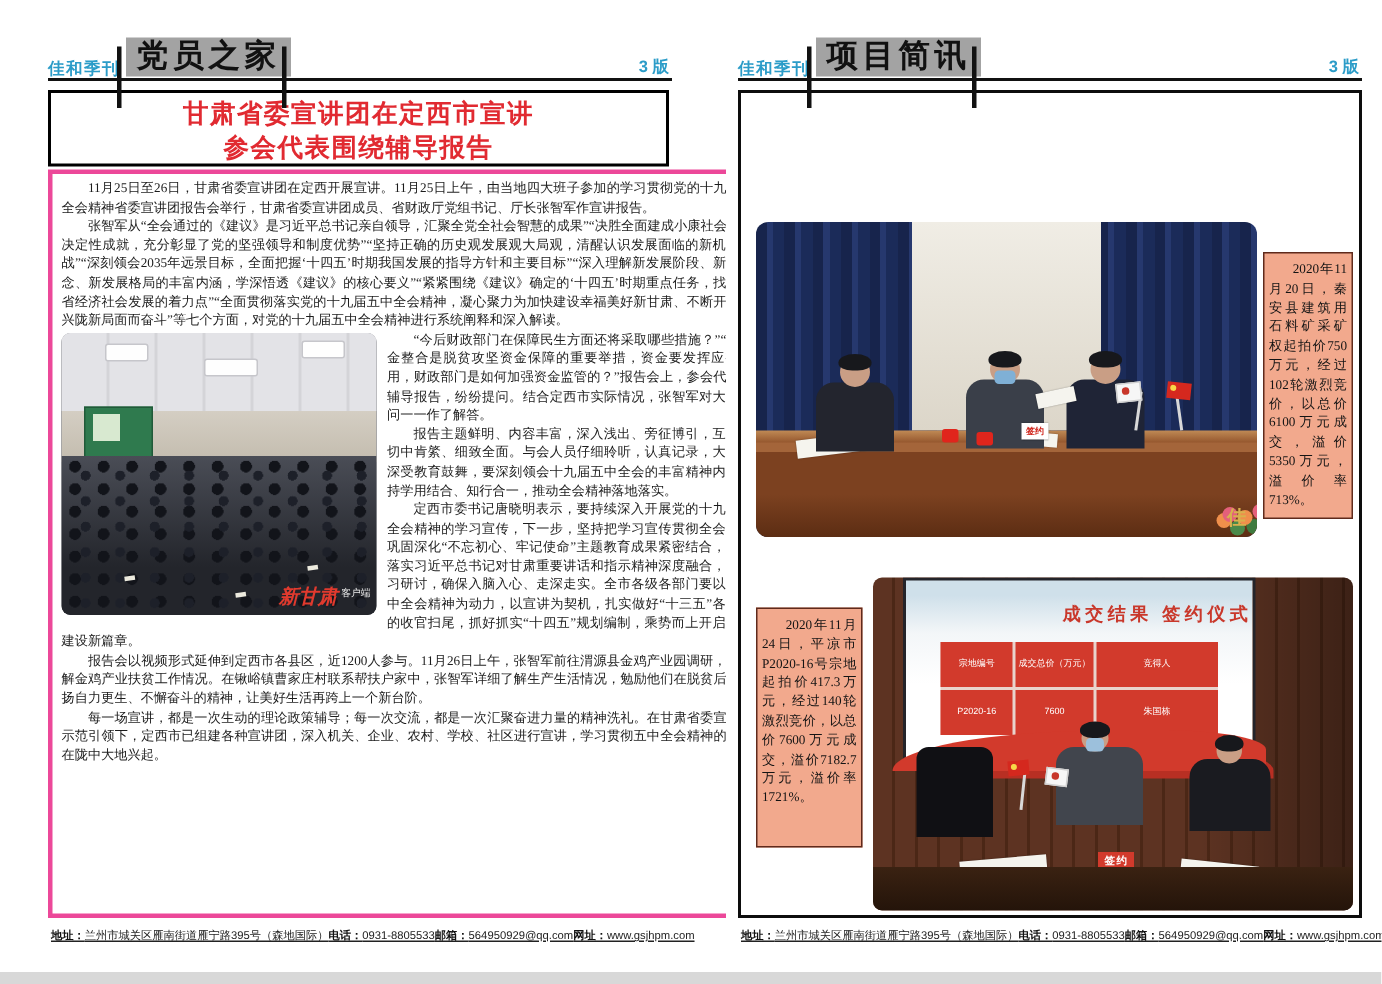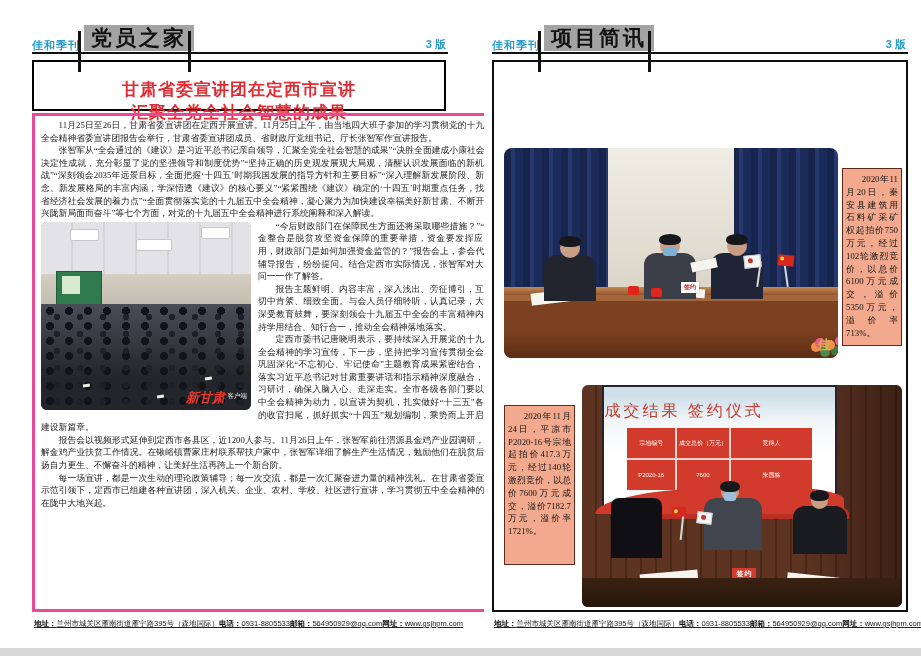--- a/index.html
+++ b/index.html
@@ -14,21 +14,21 @@
   .hrule{position:absolute;left:8px;right:8px;top:52px;height:2px;background:#111;z-index:1;}
   .vbar{position:absolute;top:31px;width:3px;height:41px;background:#111;z-index:3;}
   .vbar1{left:54px;}
   .vbar2{left:164px;}
   .sec-title{position:absolute;left:60px;top:25px;font-size:21px;font-weight:bold;color:#111;
              letter-spacing:3px;background:#a3a3a3;padding:0 7px;z-index:2;line-height:26px;}
   .pagenum{position:absolute;right:10px;top:37px;font-size:11px;font-weight:bold;color:#2b9cc8;z-index:2;}
 
   
   .title-box{position:absolute;left:8px;top:60px;width:414px;height:51px;border:2px solid #000;
-             box-sizing:border-box;text-align:center;padding-top:16px;}
+             box-sizing:border-box;text-align:center;padding-top:2px;}
   .title-line{color:#e12a31;font-size:17px;font-weight:bold;line-height:23px;letter-spacing:1px;}
   .body-box{position:absolute;left:8px;top:113px;width:488px;height:499px;border:3px solid #ec4899;
             box-sizing:border-box;padding:3px 6px;overflow:hidden;
             font-family:"Liberation Serif",serif;font-size:8.8px;line-height:12.6px;color:#1c1c1c;
             text-align:justify;}
   .body-box p{margin:0;text-indent:2em;}
 
   
   .photo-conf{float:left;width:210px;height:188px;margin:2px 7px 1px 0;position:relative;
               overflow:hidden;border-radius:6px;background:#3a3d45;}
@@ -96,21 +96,21 @@
   .ps1-mark{position:absolute;right:7px;bottom:4px;color:#d8b14e;font-weight:bold;font-size:13px;
             font-family:"Liberation Serif",serif;}
 
   
   .ps2{position:absolute;left:88px;top:323px;width:320px;height:222px;border-radius:6px;overflow:hidden;
        background:repeating-linear-gradient(90deg,#5d3322 0 13px,#4b2716 13px 15px);}
   .ps2::before{content:"";position:absolute;inset:0;background:linear-gradient(90deg,transparent 68%,rgba(0,0,0,.35));}
   .screen{position:absolute;left:7%;top:1%;width:72%;height:56%;
           background:linear-gradient(180deg,#cfe0ea 0 8%,#f3f6f8 28%,#ffffff 55%);
           box-shadow:0 0 0 2px #24242a;}
-  .slide-title{color:#c9382b;font-weight:normal;font-size:16px;text-align:left;margin-top:6%;letter-spacing:3px;}
+  .slide-title{color:#c9382b;font-weight:bold;font-size:12px;text-align:right;margin-top:6%;letter-spacing:3px;}
   .slide-table{position:absolute;left:10%;top:33%;width:80%;height:50%;display:grid;
                grid-template-columns:1fr 1.1fr 1.7fr;grid-template-rows:1fr 1fr;gap:2px;background:#e9d3cc;}
   .st-cell{background:#d23a2c;color:#fff;font-size:6px;line-height:7px;display:flex;align-items:center;
            justify-content:center;text-align:center;}
   .slide-wave{position:absolute;bottom:-2%;left:-4%;right:-4%;height:22%;background:#d23a2c;
               border-radius:100% 45% 0 0 / 170% 80% 0 0;}
   .slide-wave2{position:absolute;bottom:-6%;left:20%;right:-6%;height:20%;background:#b82f23;
                border-radius:90% 100% 0 0 / 140% 150% 0 0;}
   .ps2-chair{position:absolute;left:9%;top:51%;width:16%;height:27%;background:#101014;border-radius:8px 8px 0 0;}
   .ps2-desk{position:absolute;left:0;right:0;bottom:0;height:13%;background:linear-gradient(#3a2212,#24140a);}
@@ -129,21 +129,21 @@
 <section class="page page-l">
   <div class="hrule"></div>
   <span class="brand">佳和季刊</span>
   <div class="vbar vbar1"></div>
   <div class="sec-title">党员之家</div>
   <div class="vbar vbar2"></div>
   <span class="pagenum">3 版</span>
 
   <div class="title-box">
     <div class="title-line">甘肃省委宣讲团在定西市宣讲</div>
-    <div class="title-line">汇聚全党全社会智慧的成果</div>
+    <div class="title-line">参会代表围绕辅导报告</div>
   </div>
 
   <div class="body-box">
     <p>11月25日至26日，甘肃省委宣讲团在定西开展宣讲。11月25日上午，由当地四大班子参加的学习贯彻党的十九届五中全会精神省委宣讲团报告会举行，甘肃省委宣讲团成员、省财政厅党组书记、厅长张智军作宣讲报告。</p>
     <p>张智军从“全会通过的《建议》是习近平总书记亲自领导，汇聚全党全社会智慧的成果”“决胜全面建成小康社会取得的决定性成就，充分彰显了党的坚强领导和制度优势”“坚持正确的历史观发展观大局观，清醒认识发展面临的新机遇新挑战”“深刻领会2035年远景目标，全面把握‘十四五’时期我国发展的指导方针和主要目标”“深入理解新发展阶段、新发展理念、新发展格局的丰富内涵，学深悟透《建议》的核心要义”“紧紧围绕《建议》确定的‘十四五’时期重点任务，找准甘肃省经济社会发展的着力点”“全面贯彻落实党的十九届五中全会精神，凝心聚力为加快建设幸福美好新甘肃、不断开创富民兴陇新局面而奋斗”等七个方面，对党的十九届五中全会精神进行系统阐释和深入解读。</p>
 
     <div class="photo-conf">
       <div class="pc-ceil"></div>
       <div class="pc-light" style="left:14%;top:4%;"></div>
       <div class="pc-light" style="left:45%;top:9%;width:34px;"></div>

